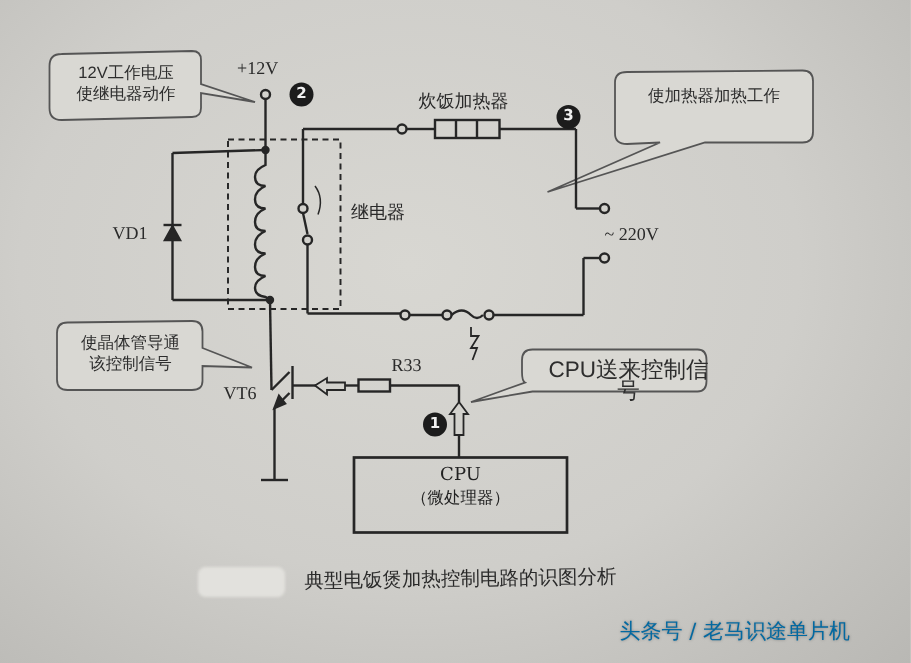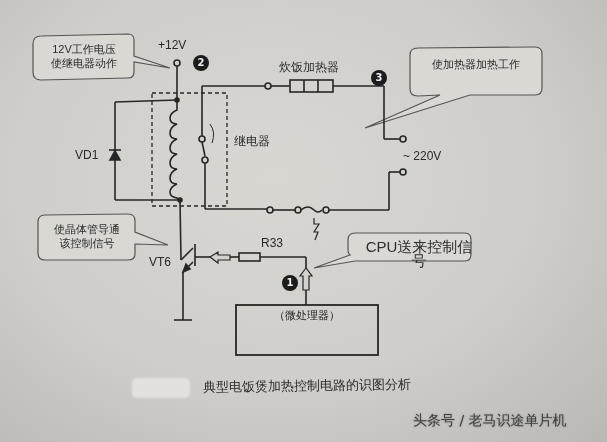--- a/index.html
+++ b/index.html
@@ -9,21 +9,21 @@
     font-family: "DejaVu Serif", "Liberation Serif", serif;
     position: relative;
   }
   .paper {
     position: absolute; left: 0; top: 0; width: 607px; height: 442px;
     background: radial-gradient(ellipse at 45% 40%, #d8d7d2 0%, #cfceca 55%, #b9b8b4 100%);
   }
   svg.diagram { position: absolute; left: 0; top: 0; }
   .lbl {
     position: absolute; color: #2a2a2a; white-space: nowrap;
-    font-family: Liberation Sans, sans-serif;
+    font-family: Liberation Serif, serif;
   }
   .bubble {
     position: absolute; color: #2d2d2d; text-align: center;
     font-size: 11px; line-height: 14px;
     font-family: Liberation Sans, sans-serif;
   }
   .badge {
     position: absolute; width: 16px; height: 16px; border-radius: 50%;
     background: #1c1c1c; color: #f0f0f0; font-size: 10px; font-weight: bold;
     text-align: center; line-height: 16px;
@@ -32,21 +32,21 @@
   .caption {
     position: absolute; left: 203px; top: 377px; font-size: 13px; color: #2a2a2a;
     font-family: "DejaVu Sans", "Liberation Sans", sans-serif;
     transform: rotate(-0.8deg);
   }
   .blur {
     position: absolute; left: 132px; top: 378px; width: 58px; height: 20px;
     background: #e2e1dd; border-radius: 5px; filter: blur(1px);
   }
   .watermark {
-    position: absolute; left: 413px; top: 412px; font-size: 14px; color: #404040;
+    position: absolute; left: 413px; top: 412px; font-size: 14px; color: #0369a1;
     font-family: "DejaVu Sans", "Liberation Sans", sans-serif;
     text-shadow: 0 0 2px rgba(0,0,0,0.35);
   }
   .cpu-text {
     position: absolute; left: 236px; top: 308px; width: 142px; text-align: center;
     font-size: 12px; line-height: 16px; color: #222;
   }
 </style>
 </head>
 <body>
@@ -154,19 +154,20 @@
 </div>
 <div class="bubble" style="left:360px;top:240px;width:118px;font-size:15px;">
   <div>CPU送来控制信号</div>
 </div>
 
 <div class="badge" style="left:282px;top:275px;">1</div>
 <div class="badge" style="left:193px;top:55px;">2</div>
 <div class="badge" style="left:371px;top:70px;">3</div>
 
 <div class="cpu-text">
+  <div>CPU</div>
   <div style="font-family:'DejaVu Sans','Liberation Sans',sans-serif;font-size:11px;">（微处理器）</div>
 </div>
 
 <div class="blur"></div>
 <div class="caption">典型电饭煲加热控制电路的识图分析</div>
 
 <div class="watermark">头条号 / 老马识途单片机</div>
 
 </body></html>

